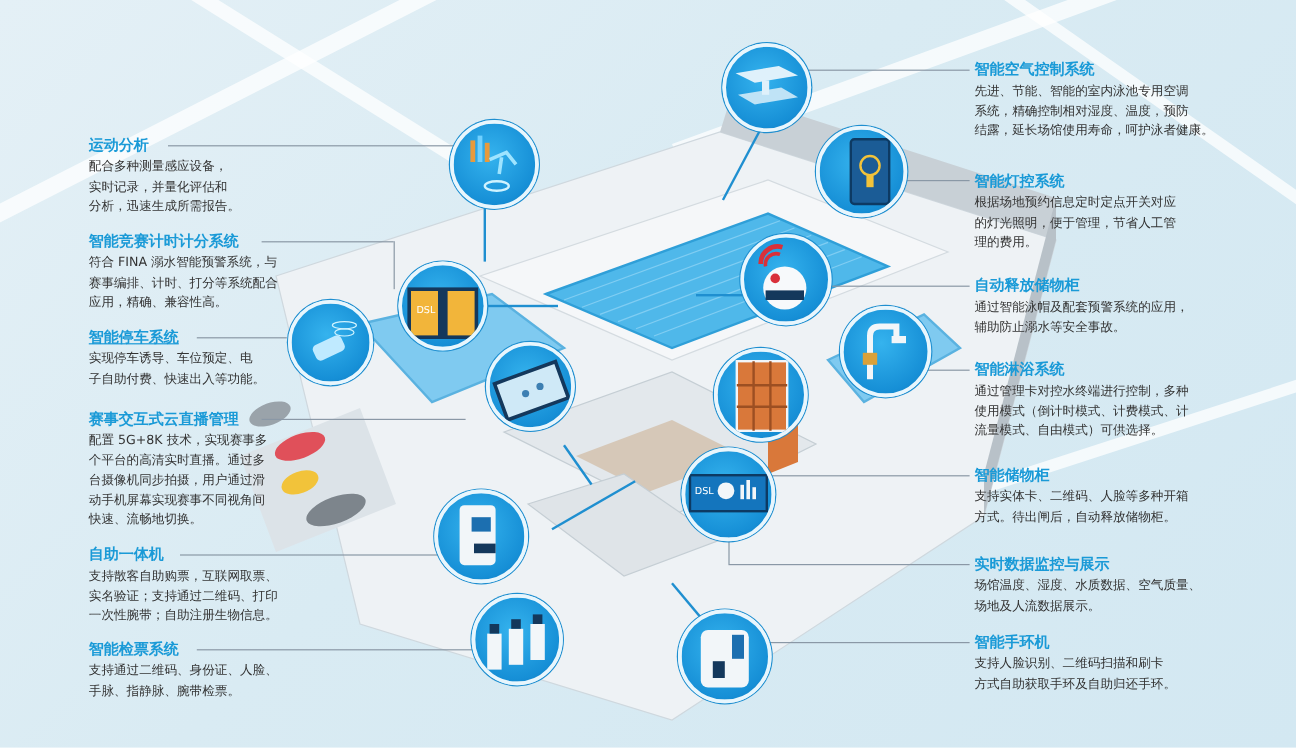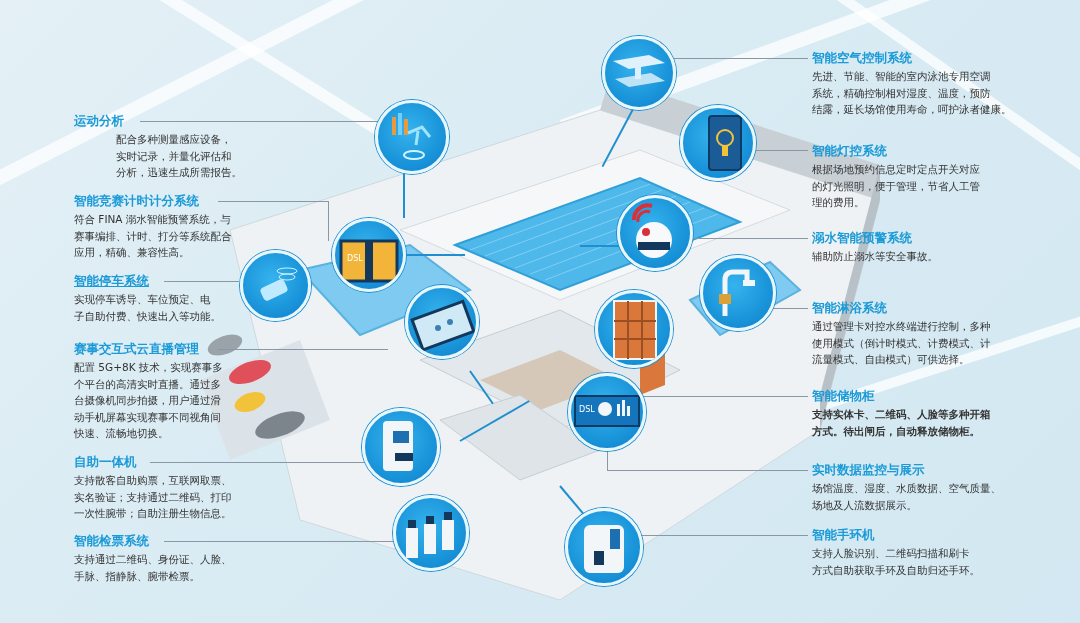--- a/index.html
+++ b/index.html
@@ -68,21 +68,21 @@
 <div class="conn" style="left:640px;top:95px;width:80px;transform:rotate(118deg);"></div>
 <div class="conn" style="left:404px;top:172px;width:45px;transform:rotate(90deg);"></div>
 <div class="conn" style="left:400px;top:254px;width:65px;"></div>
 <div class="conn" style="left:470px;top:370px;width:40px;transform:rotate(55deg);"></div>
 <div class="conn" style="left:460px;top:440px;width:80px;transform:rotate(-30deg);"></div>
 <div class="conn" style="left:560px;top:485px;width:60px;transform:rotate(50deg);"></div>
 <div class="conn" style="left:580px;top:245px;width:60px;"></div>
 
 <div class="ptitle" style="left:74px;top:113px;">运动分析</div>
 <div class="rule" style="left:140px;top:121px;width:240px;"></div>
-<div class="pdesc" style="left:74px;top:131px;margin-left:42px;">
+<div class="pdesc" style="left:74px;top:131px;">
   <div>配合多种测量感应设备，</div>
     <div>实时记录，并量化评估和</div>
     <div>分析，迅速生成所需报告。</div>
 </div>
 
 <div class="ptitle" style="left:74px;top:193px;">智能竞赛计时计分系统</div>
 <div class="rule" style="left:218px;top:201px;width:110px;"></div>
 <div class="vline" style="left:328px;top:201px;height:40px;"></div>
 <div class="pdesc" style="left:74px;top:211px;">
   <div>符合 FINA 溺水智能预警系统，与</div>
@@ -132,36 +132,37 @@
 
 <div class="rule" style="left:740px;top:150px;width:68px;"></div>
 <div class="ptitle" style="left:812px;top:143px;">智能灯控系统</div>
 <div class="pdesc" style="left:812px;top:161px;">
   <div>根据场地预约信息定时定点开关对应</div>
     <div>的灯光照明，便于管理，节省人工管</div>
     <div>理的费用。</div>
 </div>
 
 <div class="rule" style="left:690px;top:238px;width:118px;"></div>
-<div class="ptitle" style="left:812px;top:230px;">溺水智能预警系统</div>
+<div class="ptitle" style="left:812px;top:230px;">自动释放储物柜</div>
 <div class="pdesc" style="left:812px;top:248px;">
+  <div>通过智能泳帽及配套预警系统的应用，</div>
     <div>辅助防止溺水等安全事故。</div>
 </div>
 
 <div class="rule" style="left:760px;top:308px;width:48px;"></div>
 <div class="ptitle" style="left:812px;top:300px;">智能淋浴系统</div>
 <div class="pdesc" style="left:812px;top:318px;">
   <div>通过管理卡对控水终端进行控制，多种</div>
     <div>使用模式（倒计时模式、计费模式、计</div>
     <div>流量模式、自由模式）可供选择。</div>
 </div>
 
 <div class="rule" style="left:640px;top:396px;width:168px;"></div>
 <div class="ptitle" style="left:812px;top:388px;">智能储物柜</div>
-<div class="pdesc" style="left:812px;top:406px;font-weight:bold;">
+<div class="pdesc" style="left:812px;top:406px;">
   <div>支持实体卡、二维码、人脸等多种开箱</div>
     <div>方式。待出闸后，自动释放储物柜。</div>
 </div>
 
 <div class="vline" style="left:607px;top:430px;height:40px;"></div>
 <div class="rule" style="left:607px;top:470px;width:201px;"></div>
 <div class="ptitle" style="left:812px;top:462px;">实时数据监控与展示</div>
 <div class="pdesc" style="left:812px;top:480px;">
   <div>场馆温度、湿度、水质数据、空气质量、</div>
     <div>场地及人流数据展示。</div>

